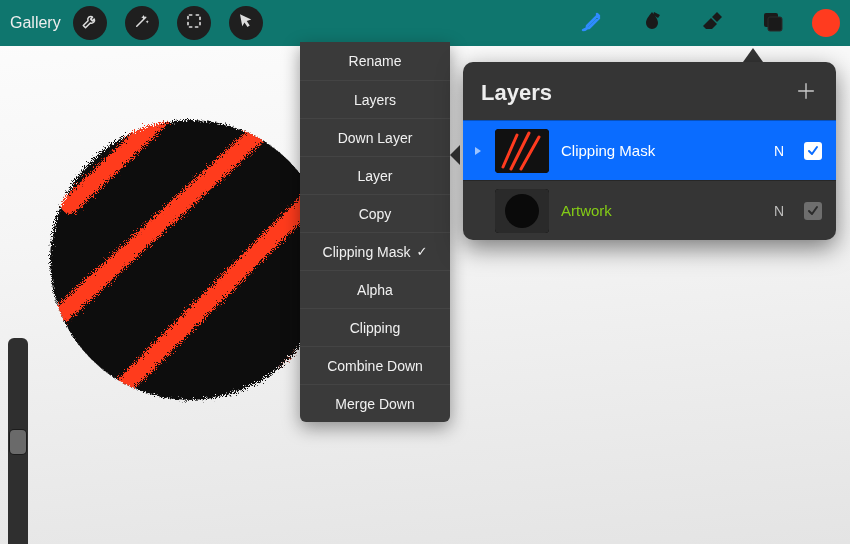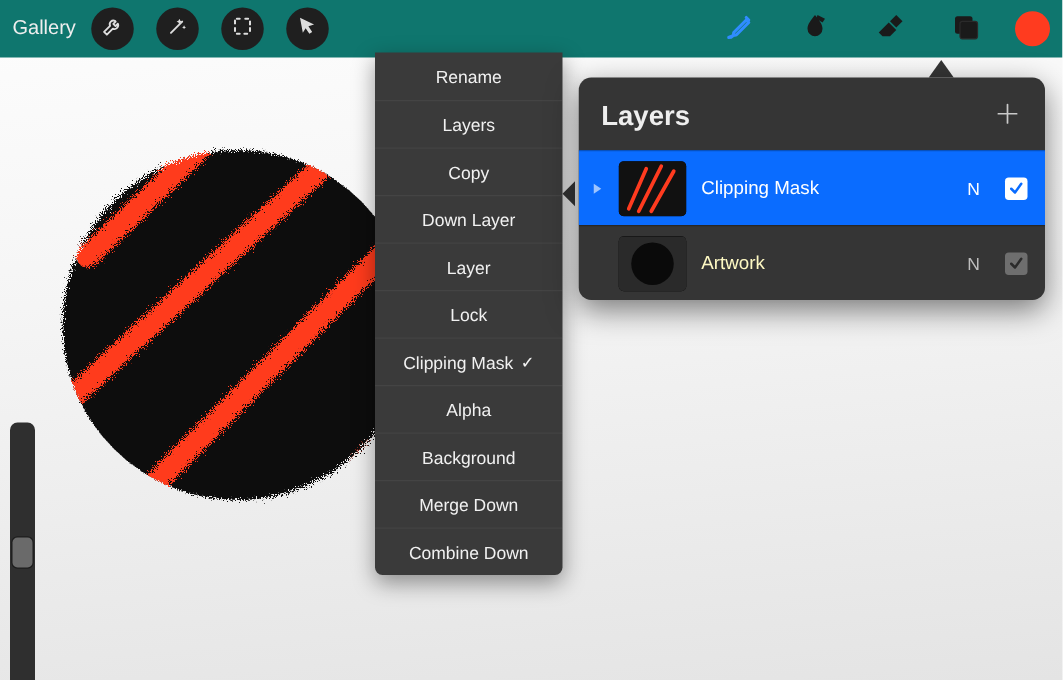--- a/index.html
+++ b/index.html
@@ -107,21 +107,21 @@
     width: 10px; display:flex; align-items:center; justify-content:center;
   }
   .clip-indicator svg { width:8px; height:10px; }
   .thumb {
     width: 54px; height: 44px; border-radius: 4px; overflow: hidden;
     background:#000; flex-shrink:0;
     display:flex;align-items:center;justify-content:center;
   }
   .thumb svg { width: 100%; height: 100%; }
   .thumb.bg { background:#fff; }
-  .layer-name { flex:1; font-size:15px; color:#fef9c3; }
+  .layer-name { flex:1; font-size:15px; color:#84cc16; }
   .blend-letter { font-size:14px; color:#bdbdbd; margin-right:8px; }
   .vis-check {
     width: 18px; height: 18px; border-radius: 3px;
     display:flex;align-items:center;justify-content:center;
     cursor:pointer;
   }
   .layer-row.selected .vis-check { background:#fff; }
   .layer-row:not(.selected) .vis-check { background:#6e6e6e; }
   .vis-check svg { width:12px; height:12px; }
   .layer-row.selected .vis-check svg path { stroke:#0a6cff; }
@@ -231,46 +231,43 @@
 
 <div class="ctx-pointer"></div>
 <div class="ctx-menu" id="ctx-menu">
     <div class="ctx-item">
       <span>Rename</span>
     </div>
     <div class="ctx-item">
       <span>Layers</span>
     </div>
     <div class="ctx-item">
+      <span>Down Layer</span>
+    </div>
+    <div class="ctx-item">
+      <span>Layer</span>
+    </div>
+    <div class="ctx-item">
       <span>Copy</span>
-    </div>
-    <div class="ctx-item">
-      <span>Down Layer</span>
-    </div>
-    <div class="ctx-item">
-      <span>Layer</span>
-    </div>
-    <div class="ctx-item">
-      <span>Lock</span>
     </div>
     <div class="ctx-item">
       <span>Clipping Mask</span>
       <span class="check">✓</span>
     </div>
     <div class="ctx-item">
       <span>Alpha</span>
     </div>
     <div class="ctx-item">
-      <span>Background</span>
+      <span>Clipping</span>
+    </div>
+    <div class="ctx-item">
+      <span>Combine Down</span>
     </div>
     <div class="ctx-item">
       <span>Merge Down</span>
-    </div>
-    <div class="ctx-item">
-      <span>Combine Down</span>
     </div>
   </div>
 
 <div class="layers-arrow"></div>
 <div class="layers-panel">
   <div class="layers-header">
     <h1>Layers</h1>
     <div class="add-btn">
       <span>
         <svg viewBox="0 0 24 24" fill="none" stroke-width="1.5" stroke-linecap="round">

